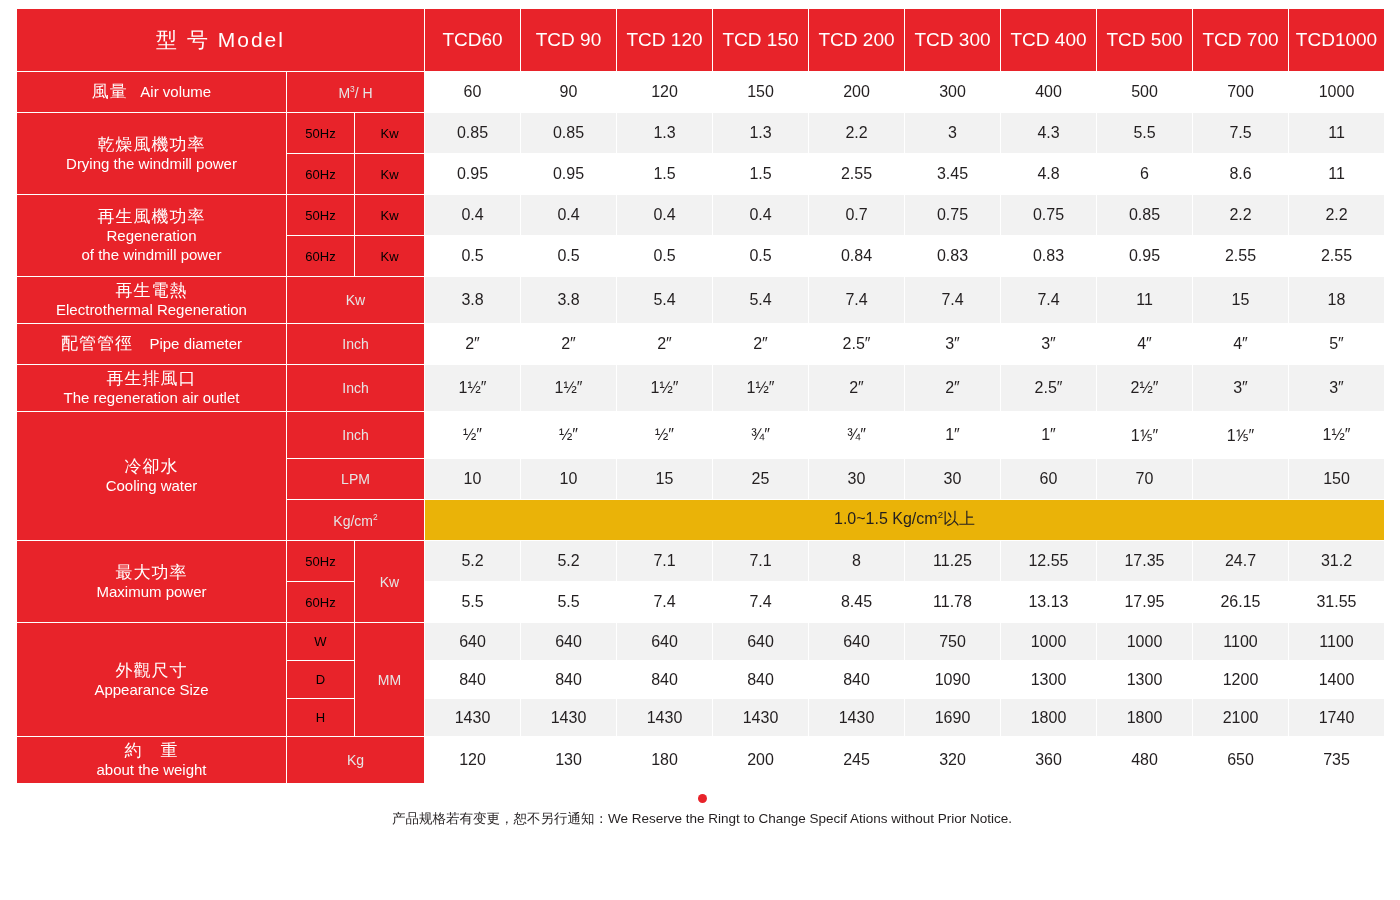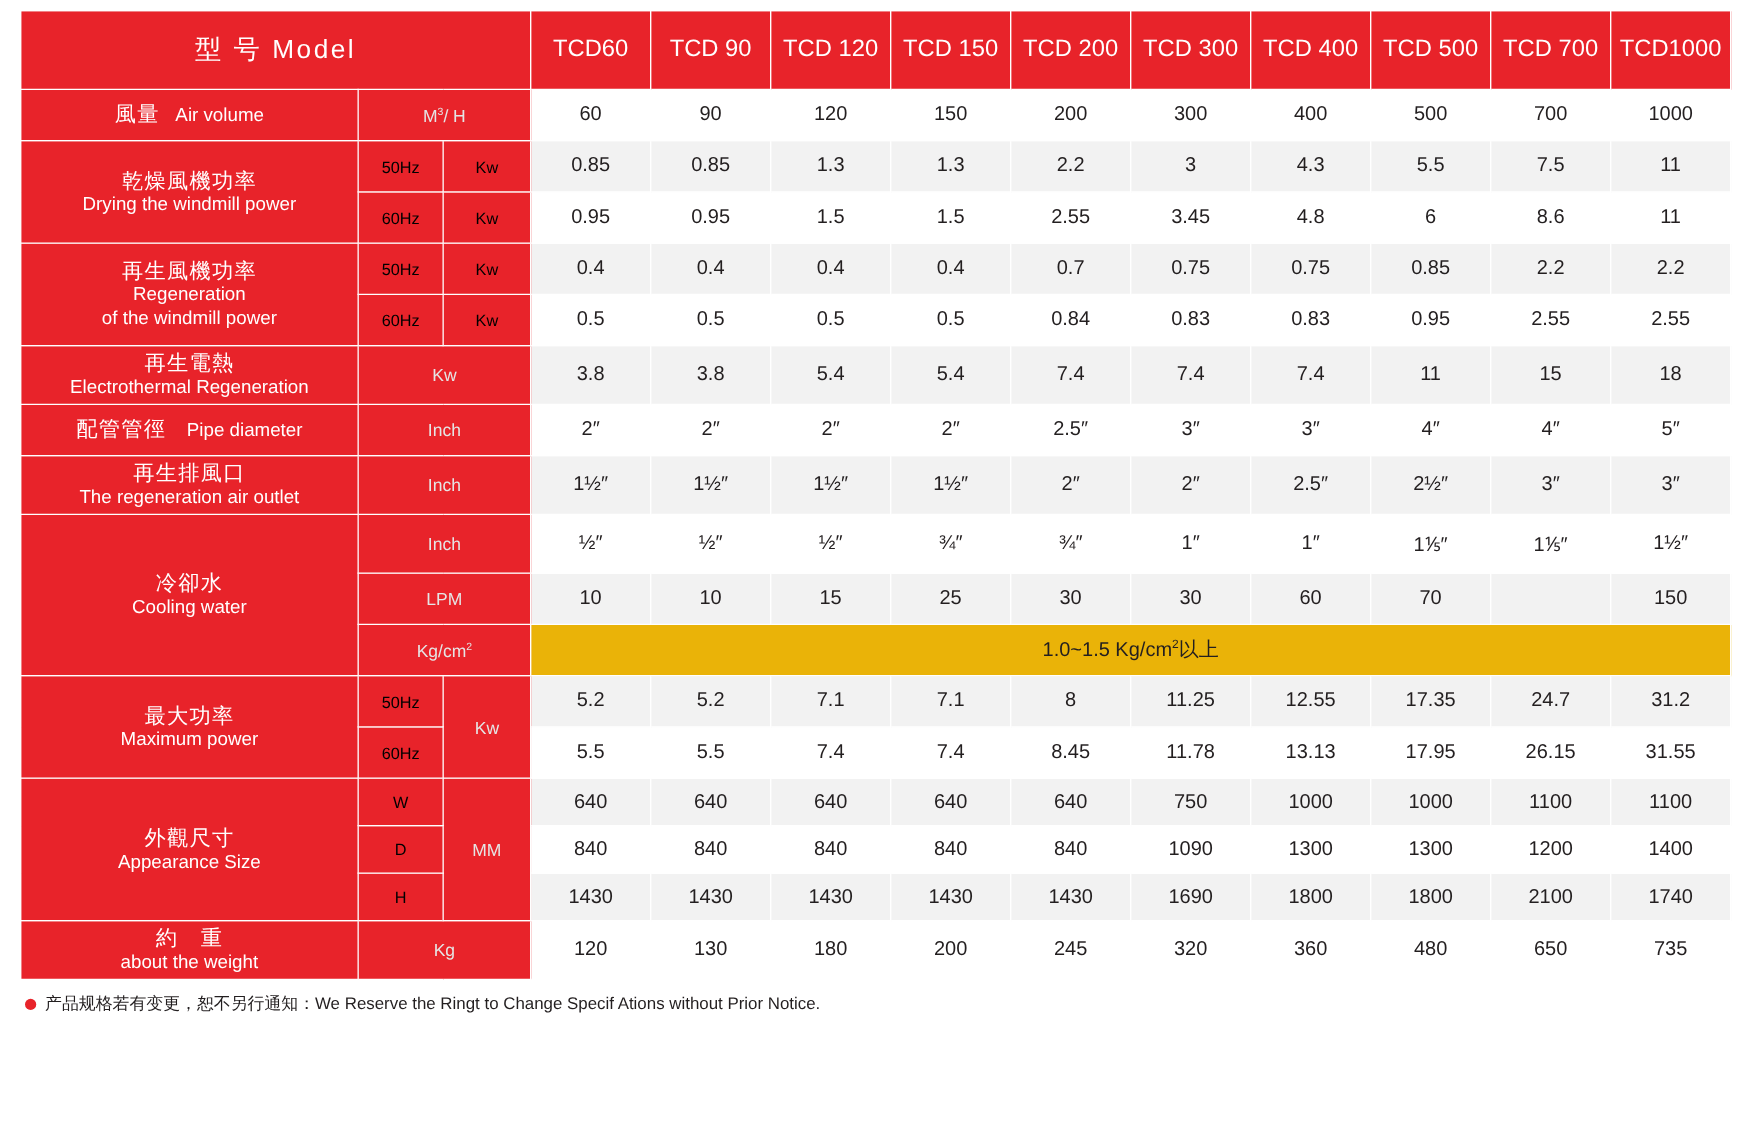--- a/index.html
+++ b/index.html
@@ -89,20 +89,21 @@
     background: #eab308;
   }
   .footer {
     margin-top: 10px;
     padding-left: 4px;
     font-size: 13.5px;
     color: #231f20;
     display: flex;
     align-items: center;
     gap: 7px;
+    flex-direction: column;
   }
   .bullet {
     width: 9px;
     height: 9px;
     border-radius: 50%;
     background: #e8232a;
     display: inline-block;
     flex: 0 0 auto;
   }
 </style>

